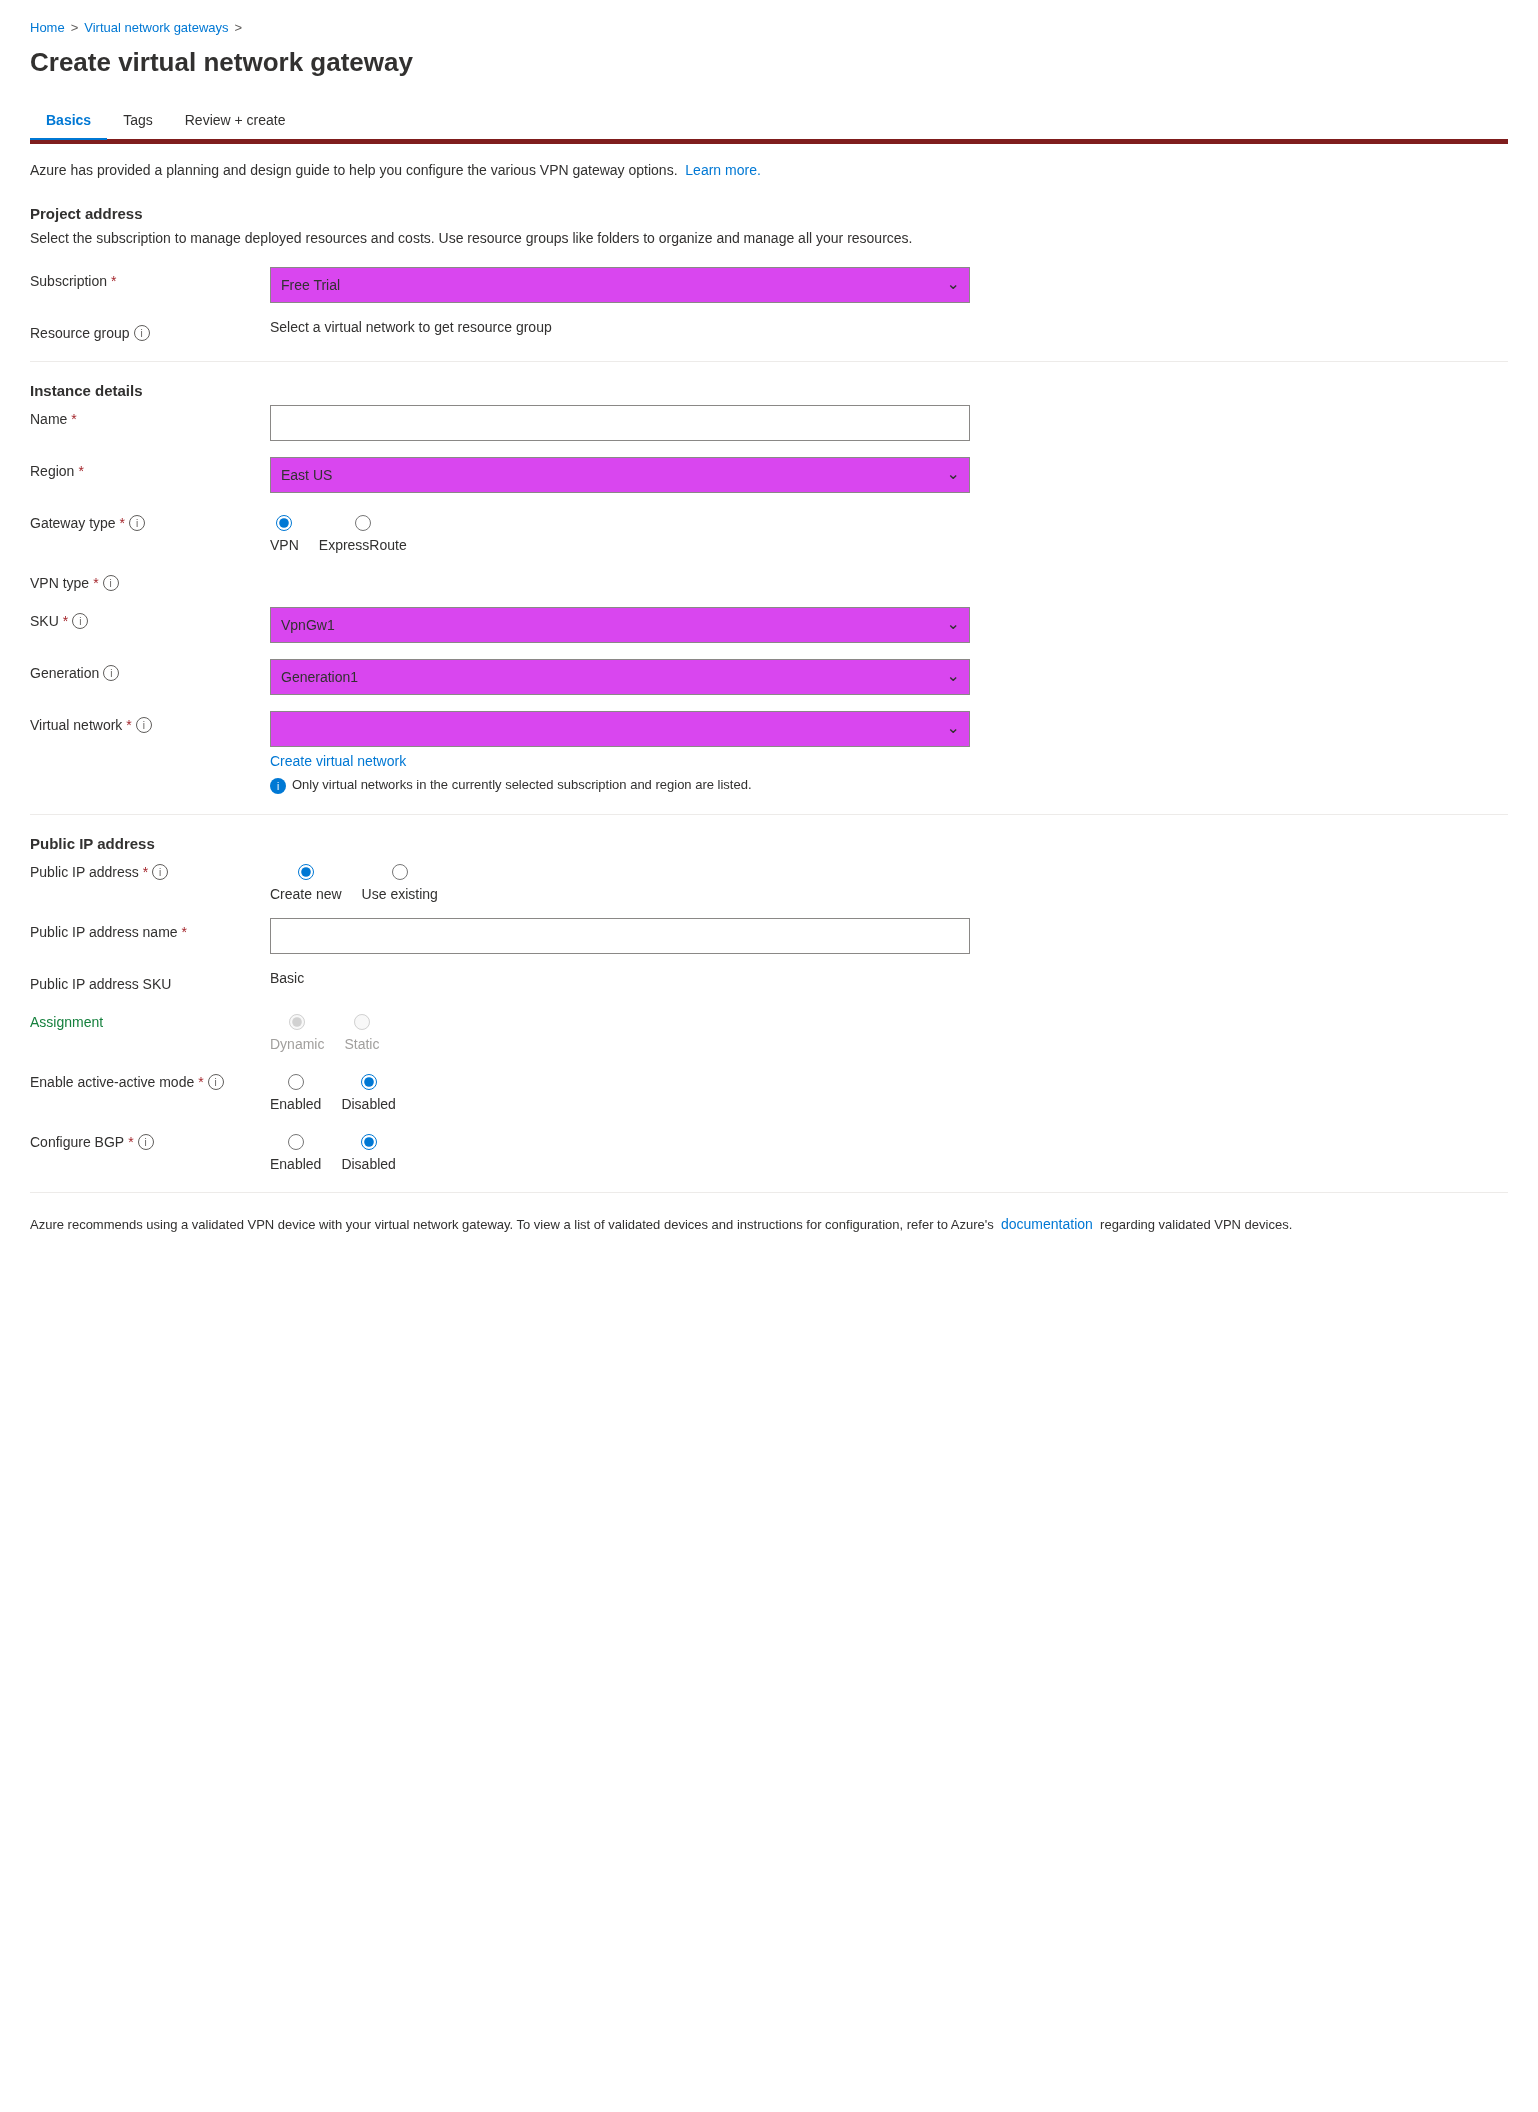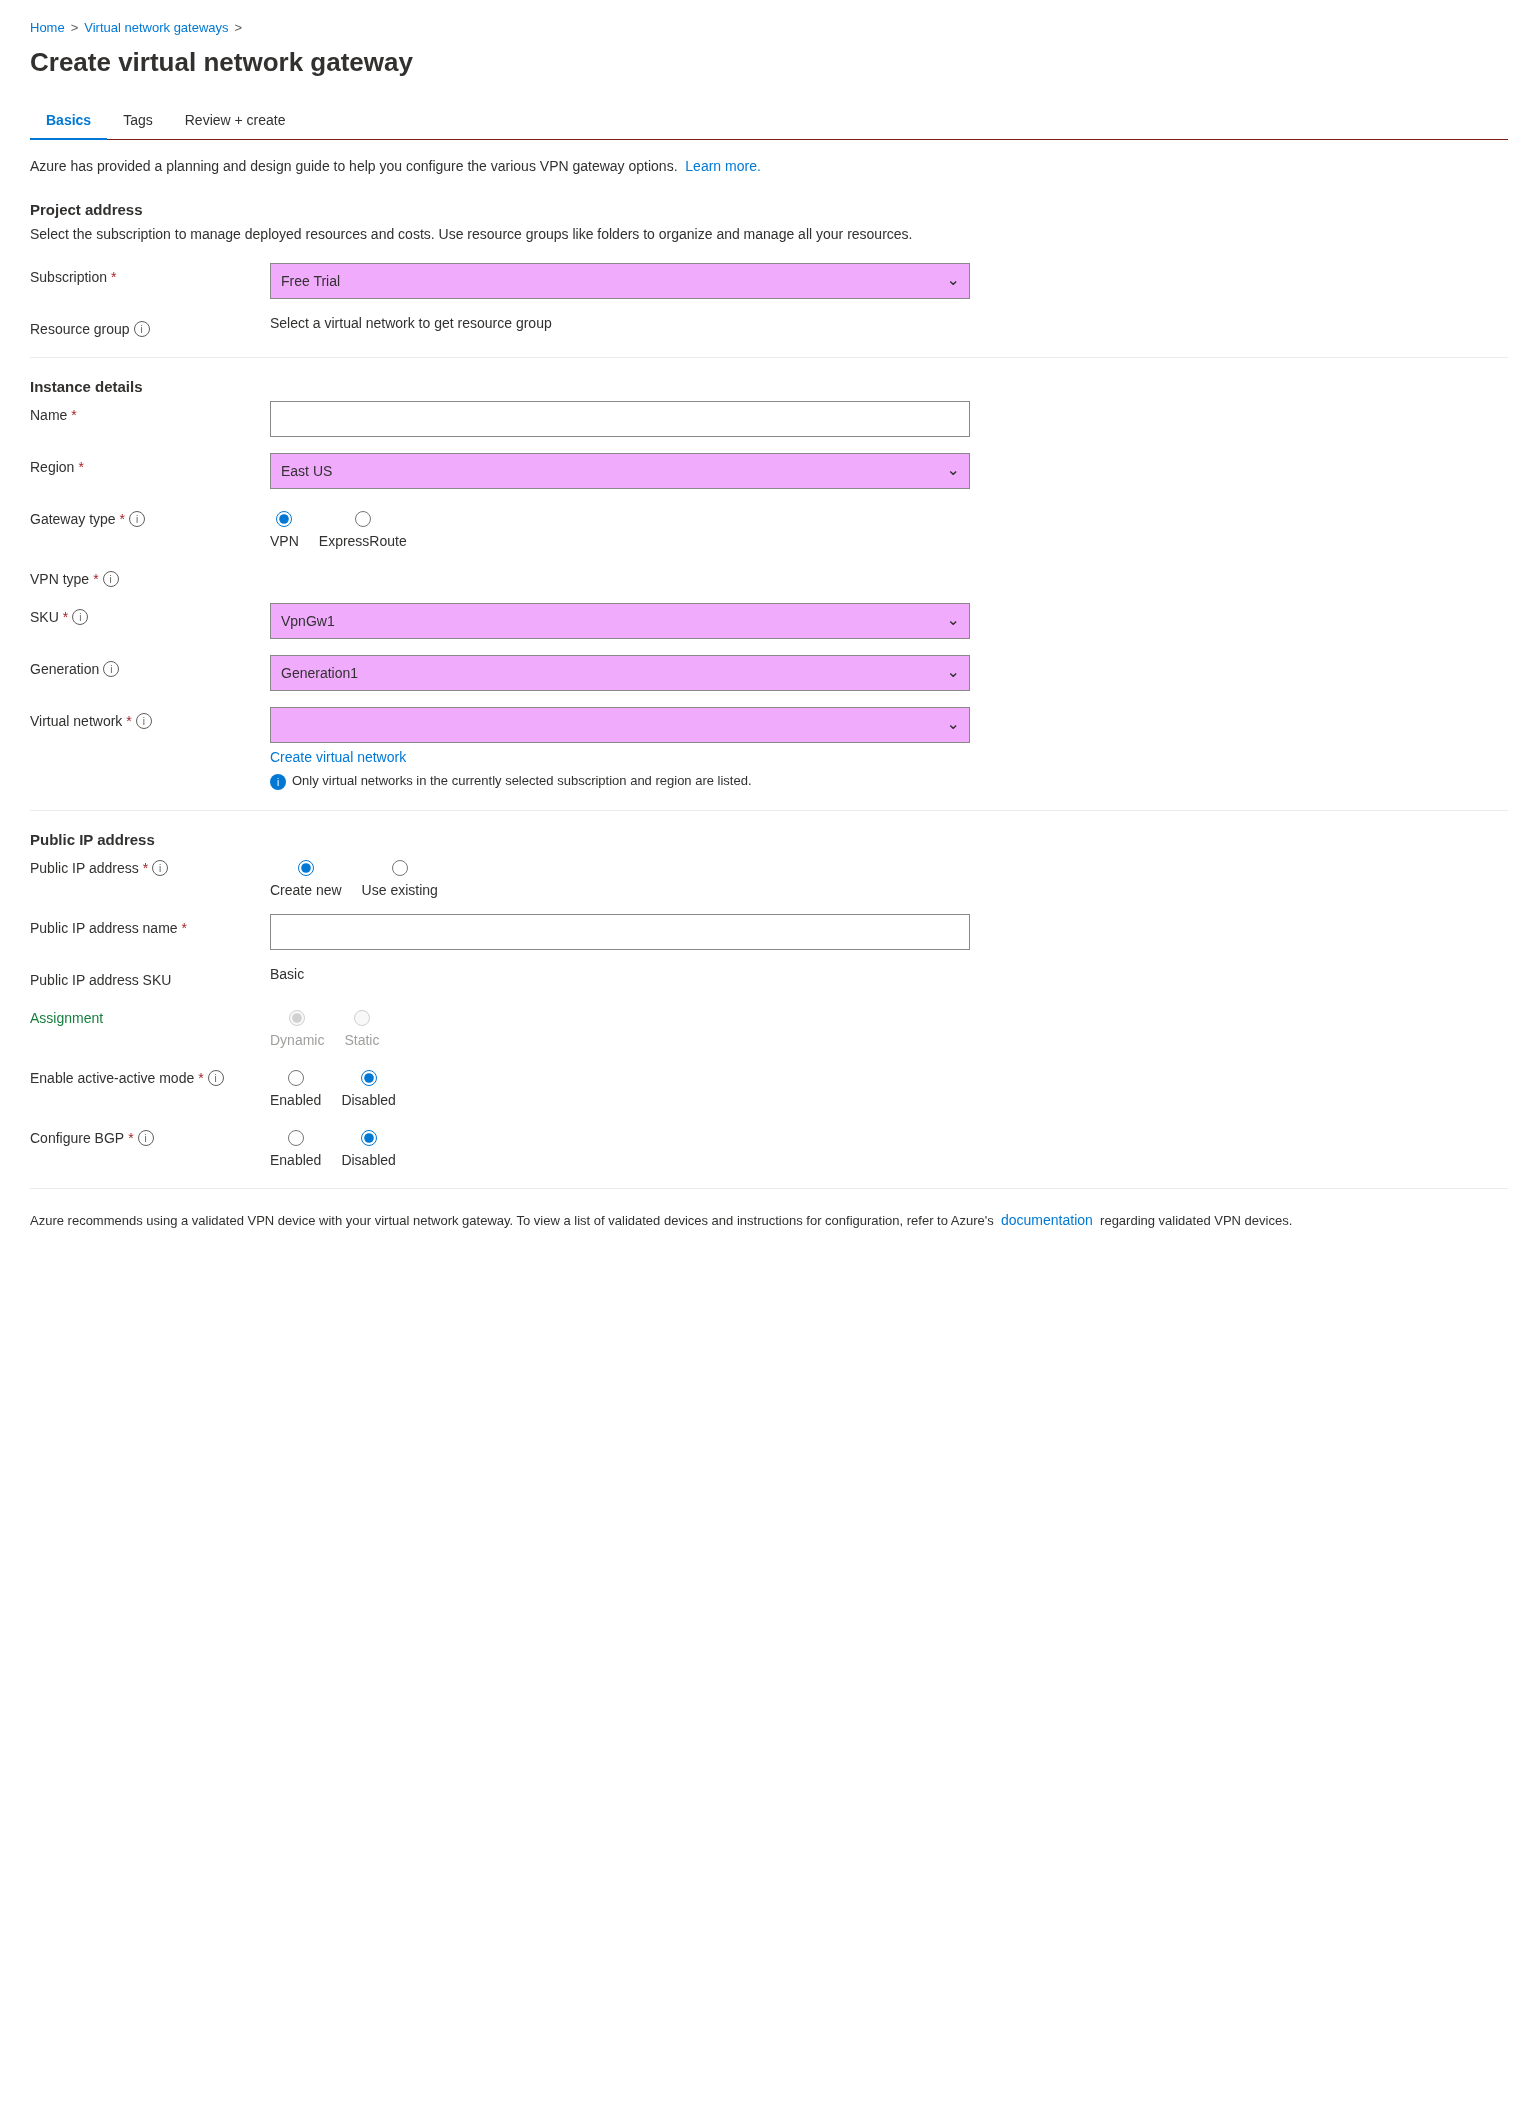--- a/index.html
+++ b/index.html
@@ -28,21 +28,21 @@
     .page-title {
       font-size: 26px;
       font-weight: 600;
       color: #323130;
       margin-bottom: 24px;
     }
 
     
     .tabs {
       display: flex;
-      border-bottom: 1px solid #7f1d1d;
+      border-bottom: 5px solid #7f1d1d;
       margin-bottom: 16px;
       text-align: center;
     }
     .tab {
       padding: 10px 16px;
       font-size: 14px;
       cursor: pointer;
       color: #323130;
       border-bottom: 2px solid transparent;
       margin-bottom: -1px;
@@ -99,21 +99,21 @@
       max-width: 700px;
     }
 
     
     .select-dropdown {
       width: 100%;
       border: 1px solid #8a8886;
       padding: 6px 30px 6px 10px;
       font-size: 14px;
       color: #323130;
-      background: #f0abfc;
+      background: #d946ef;
       appearance: none;
       -webkit-appearance: none;
       cursor: pointer;
       position: relative;
       height: 36px;
     }
     .select-wrapper {
       position: relative;
       width: 100%;
     }

